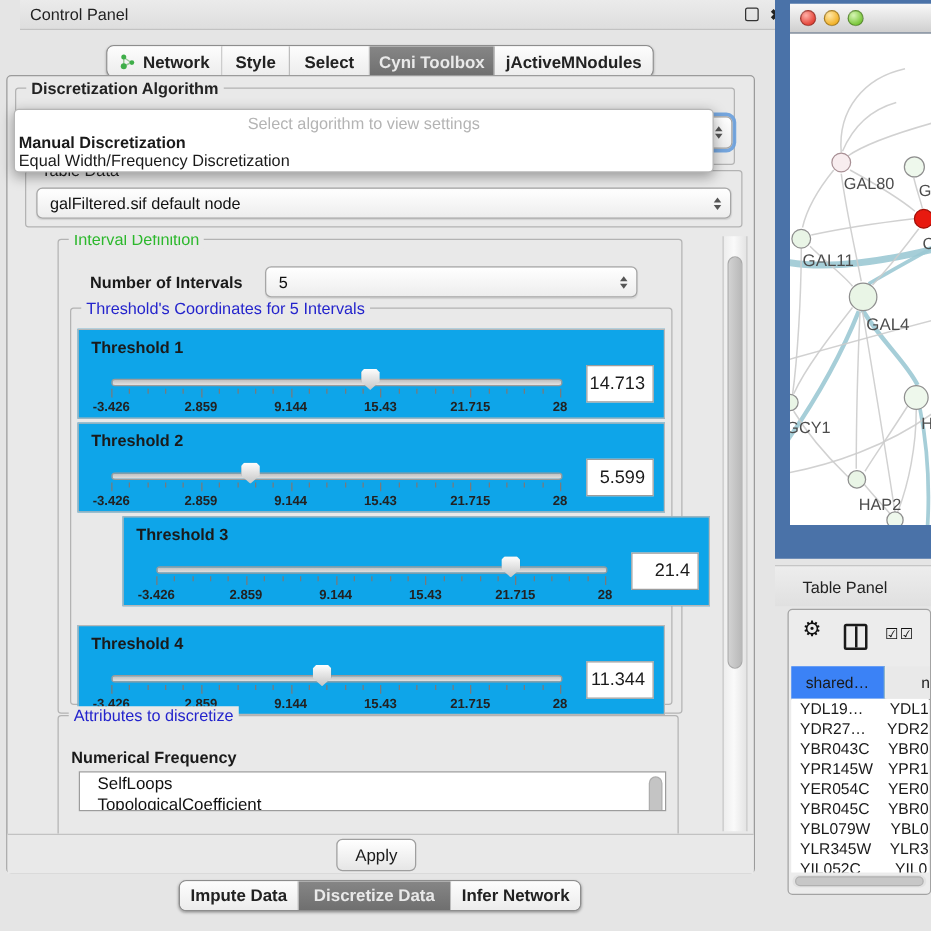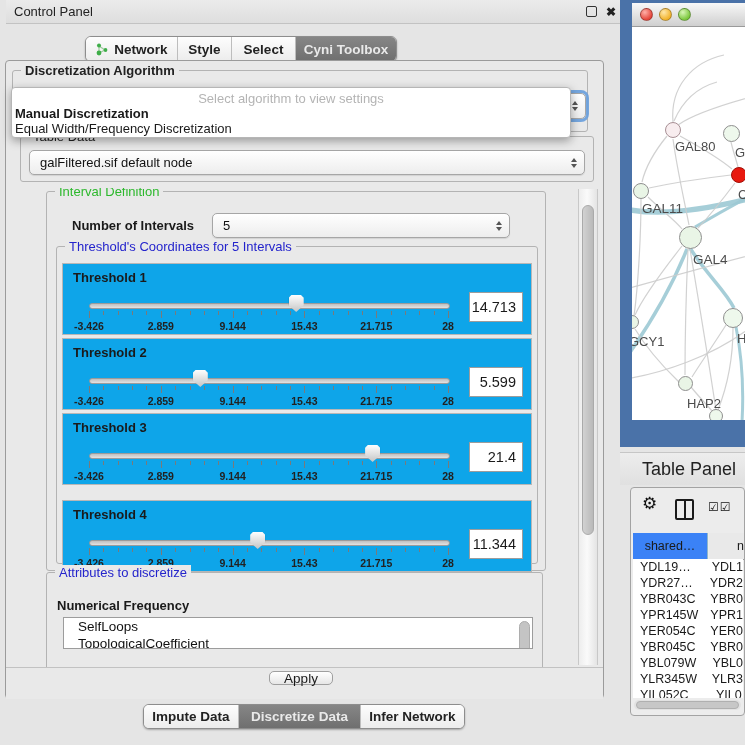--- a/index.html
+++ b/index.html
@@ -1,21 +1,21 @@
 <!DOCTYPE html>
 <html><head>
 <meta charset="utf-8">
 <style>
   html,body{margin:0;padding:0}
   body{width:745px;height:745px;position:relative;overflow:hidden;background:#e5e5e5;
        font-family:"Liberation Sans", sans-serif;color:#1a1a1a;-webkit-font-smoothing:antialiased}
   .abs{position:absolute}
 
   
-  .cp-header{left:6px;top:0;width:618px;height:23px;background:linear-gradient(#ebebeb,#dedede);
+  .cp-header{left:16px;top:0;width:618px;height:23px;background:linear-gradient(#ebebeb,#dedede);
              border-bottom:1px solid #c2c2c2;display:flex;align-items:center}
   .cp-title{font-size:13px;color:#222;padding-left:8px}
   .hdr-icons{position:absolute;right:8px;top:0;height:23px;display:flex;align-items:center;gap:9px}
   .float-ic{width:9px;height:9px;border:1.5px solid #333;border-radius:2px}
   .close-ic{font-size:12px;color:#222;font-weight:bold;line-height:1}
 
   
   .seg{display:flex;height:24px;border:1px solid #8d8d8d;border-radius:6px;overflow:hidden;
        box-shadow:0 1px 2px rgba(0,0,0,.28);background:#fff}
   .seg .tab{display:flex;align-items:center;justify-content:center;font-size:13.5px;font-weight:bold;
@@ -70,40 +70,40 @@
   .tval{position:absolute;left:406px;top:28px;width:54px;height:30px;background:#fff;border:1px solid #9c9c9c;
         font-size:14.5px;display:flex;align-items:center;justify-content:flex-end;padding-right:6px;box-sizing:border-box}
 
   
   .alist{position:absolute;left:51px;top:429px;width:470px;height:32px;background:#fff;border:1px solid #9c9c9c;
          overflow:hidden;box-sizing:border-box}
   .litem{height:17px;line-height:17px;font-size:13.5px;padding-left:14px;color:#111}
   .lthumb{position:absolute;right:2px;top:3px;width:11px;height:40px;border-radius:6px;background:#c4c4c4;border:1px solid #adadad;box-sizing:border-box}
 
   .bottom-strip{left:6px;top:667px;width:597px;height:31px;background:#e9e9e9;border-top:1px solid #c2c2c2}
-  .apply-btn{left:269px;top:671px;width:64px;height:14px;border:1px solid #9f9f9f;border-radius:5px;
+  .apply-btn{left:269px;top:671px;width:64px;height:26px;border:1px solid #9f9f9f;border-radius:5px;
              background:linear-gradient(#ffffff,#e6e6e6);font-size:13.5px;display:flex;align-items:center;
              justify-content:center;box-sizing:border-box}
 
   
   .net-window{left:620px;top:0;width:125px;height:447px;background:#4a72a8}
   .net-titlebar{position:absolute;left:12px;top:3px;width:113px;height:24px;
                 background:linear-gradient(#f8f8f8,#cfcfcf);border-bottom:1px solid #9a9a9a;box-sizing:border-box;
                 display:flex;align-items:center;padding-left:8px;gap:6px}
   .light{width:13px;height:13px;border-radius:50%;border:1px solid rgba(0,0,0,.3);box-sizing:border-box}
   .light.r{background:radial-gradient(circle at 35% 30%,#ffb0a8,#e5473c 70%)}
   .light.y{background:radial-gradient(circle at 35% 30%,#ffe7a8,#f2b32c 70%)}
   .light.g{background:radial-gradient(circle at 35% 30%,#d8f6b6,#7cc83e 70%)}
   .net-canvas{position:absolute;left:12px;top:27px;width:113px;height:393px;background:#fff;overflow:hidden}
   .nnode{position:absolute;border-radius:50%;border:1px solid #8f8f8f;box-sizing:border-box}
   .nlabel{position:absolute;color:#4c4c4c;white-space:nowrap}
 
   
   .tp-title{left:620px;top:452px;width:125px;height:33px;background:linear-gradient(#ededed,#e0e0e0);
-            border-top:1px solid #c6c6c6;display:flex;align-items:center;font-size:18px;color:#222;padding-left:22px;box-sizing:border-box}
+            border-top:1px solid #c6c6c6;display:flex;align-items:center;font-size:13px;color:#222;padding-left:22px;box-sizing:border-box}
   .tp-box{left:630px;top:487px;width:115px;height:229px;background:#ececec;border:1px solid #a3a3a3;
           border-radius:4px;box-sizing:border-box;overflow:hidden}
   .gear{position:absolute;left:11px;top:7px;font-size:17px;color:#111;line-height:1}
   .colicon{position:absolute;left:44px;top:11px;width:15px;height:17px;border:2px solid #1a1a1a;border-radius:2px}
   .colicon i{position:absolute;left:50%;top:0;bottom:0;width:2px;background:#1a1a1a;transform:translateX(-50%)}
   .checks{position:absolute;left:77px;top:12px;font-size:12px;color:#111;letter-spacing:1px}
   .tp-header{position:absolute;left:2px;right:0;top:45px;height:26px;border-bottom:1px solid #9e9e9e;font-size:12.5px}
   .hc1{position:absolute;left:0;top:0;bottom:0;width:75px;background:#3b82f6;border-right:1px solid #8fb6c9;
        display:flex;align-items:center;justify-content:center;box-sizing:border-box}
   .hc2{position:absolute;left:76px;right:0;top:0;bottom:0;background:#e9e9e9;display:flex;align-items:center;padding-left:28px}
@@ -138,20 +138,23 @@
     <span>Network</span>
   </div>
   <div class="tab" style="width:54px">
       <span>Style</span>
     </div>
   <div class="tab" style="width:64px">
       <span>Select</span>
     </div>
   <div class="tab sel" style="width:100px">
       <span>Cyni Toolbox</span>
+    </div>
+  <div class="tab" style="width:126px">
+      <span>jActiveMNodules</span>
     </div>
 </div>
 
 <div class="abs outer-box"></div>
 
 <div class="groupbox" style="left:12px;top:70px;width:576px;height:62px">
   <span class="legend plain">Discretization Algorithm</span>
 </div>
 <div class="combo focusring" style="left:20px;top:93px;width:566px;height:26px">
   <span class="stepper">
@@ -266,21 +269,21 @@
         <i class="tick maj" style="left:385.0px"></i>
         <span class="tlab" style="left:26.0px">-3.426</span>
         <span class="tlab" style="left:97.8px">2.859</span>
         <span class="tlab" style="left:169.6px">9.144</span>
         <span class="tlab" style="left:241.4px">15.43</span>
         <span class="tlab" style="left:313.2px">21.715</span>
         <span class="tlab" style="left:385.0px">28</span>
         <div class="thumb" style="left:129.8px"></div>
         <div class="tval">5.599</div>
       </div>
-      <div class="tbox" style="top: 225px;">
+      <div class="tbox" style="top: 225px; margin-left: 36px;">
         <div class="tname">Threshold 3</div>
         <div class="track"></div>
         <i class="tick maj" style="left:26.0px"></i>
         <i class="tick " style="left:40.4px"></i>
         <i class="tick " style="left:54.7px"></i>
         <i class="tick " style="left:69.1px"></i>
         <i class="tick " style="left:83.4px"></i>
         <i class="tick maj" style="left:97.8px"></i>
         <i class="tick " style="left:112.2px"></i>
         <i class="tick " style="left:126.5px"></i>

